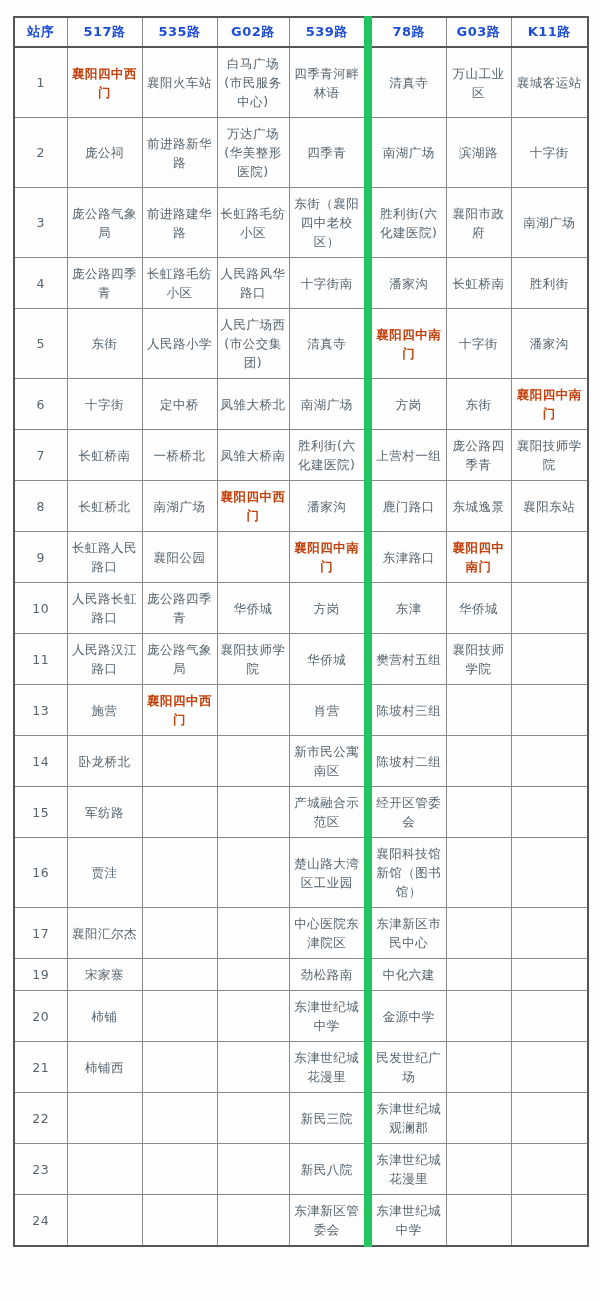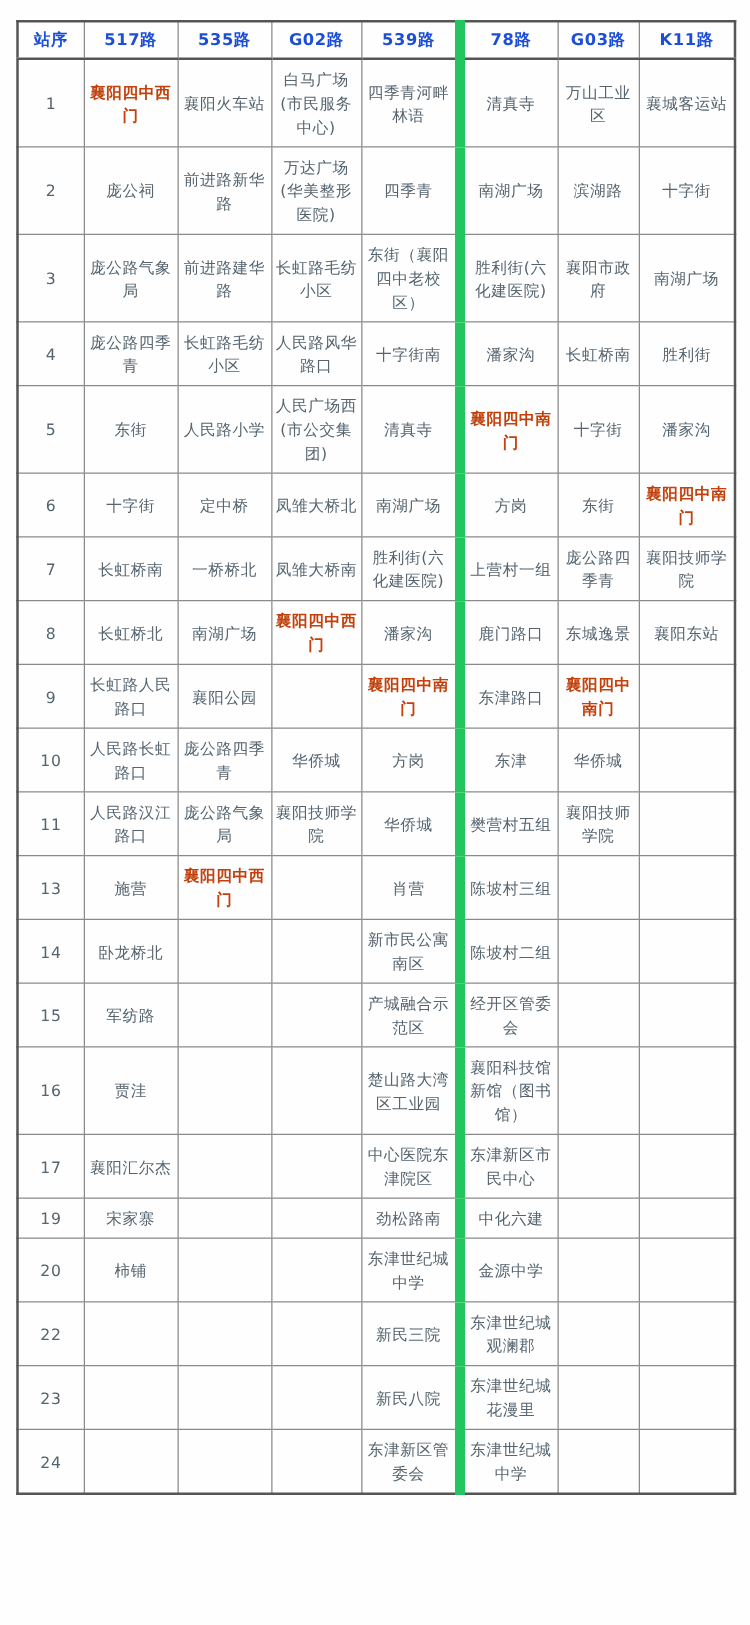--- a/index.html
+++ b/index.html
@@ -267,20 +267,30 @@
           <td class="seq">20</td>
           <td>柿铺</td>
           <td></td>
           <td></td>
           <td>东津世纪城中学</td>
           <td class="thick-left">金源中学</td>
           <td></td>
           <td></td>
         </tr>
         <tr class="row-pad">
+          <td class="seq">21</td>
+          <td>柿铺西</td>
+          <td></td>
+          <td></td>
+          <td>东津世纪城花漫里</td>
+          <td class="thick-left">民发世纪广场</td>
+          <td></td>
+          <td></td>
+        </tr>
+        <tr class="row-pad">
           <td class="seq">22</td>
           <td></td>
           <td></td>
           <td></td>
           <td>新民三院</td>
           <td class="thick-left">东津世纪城观澜郡</td>
           <td></td>
           <td></td>
         </tr>
         <tr class="row-pad">

